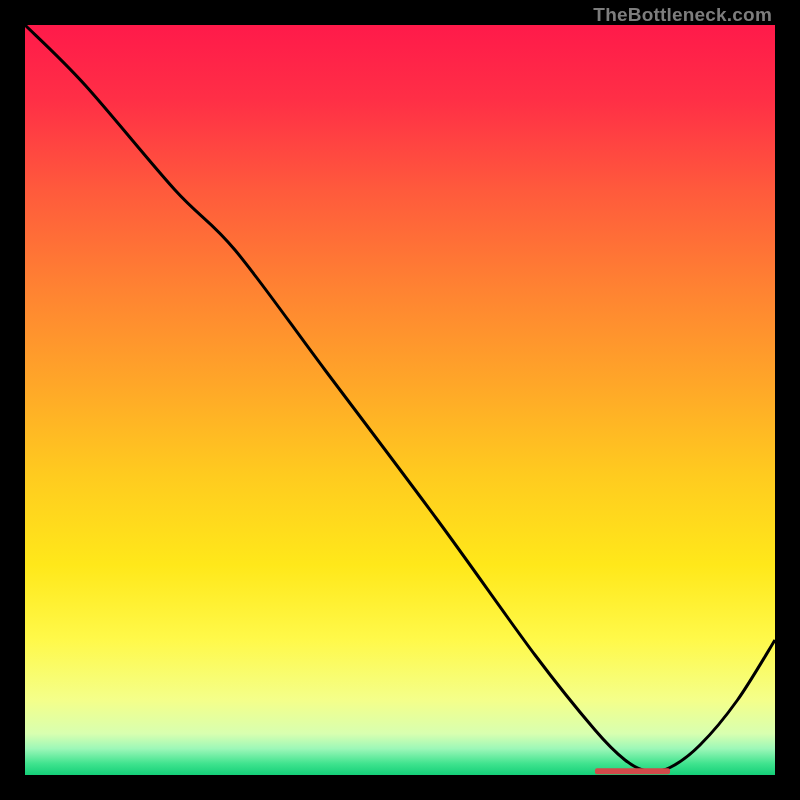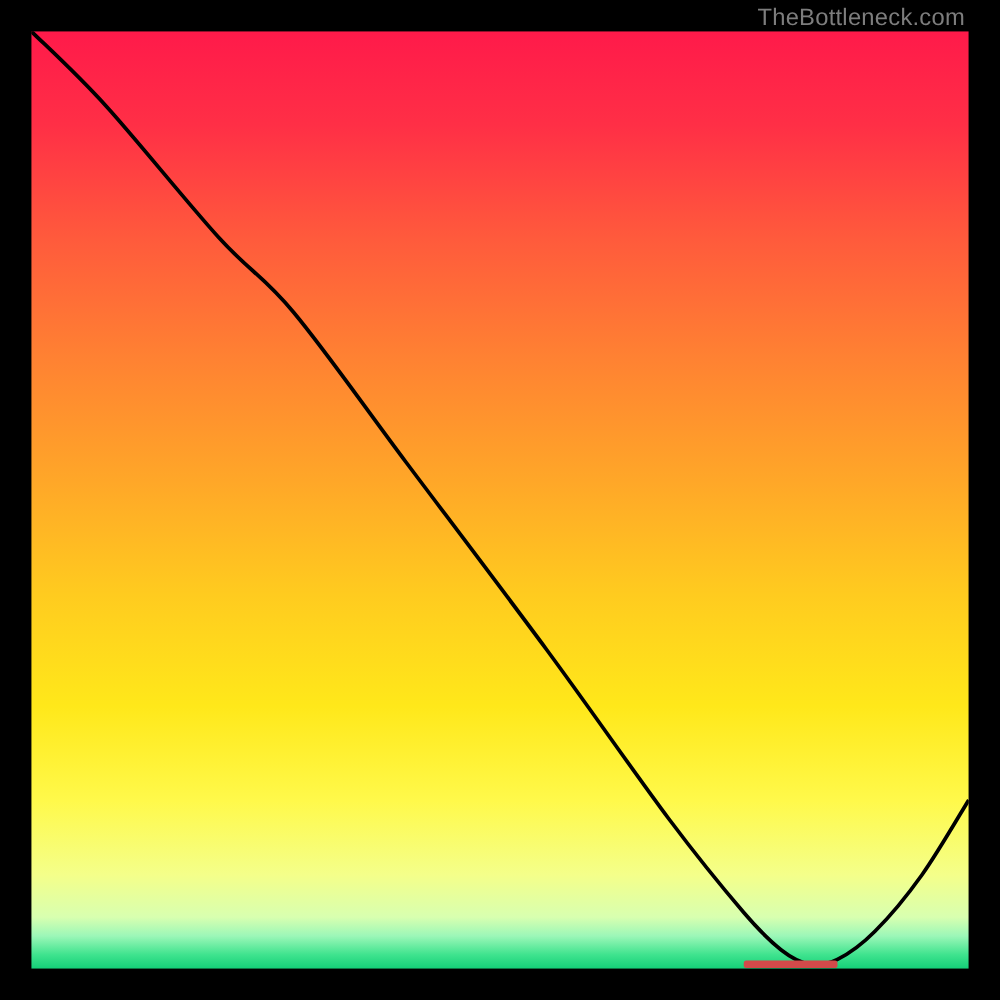--- a/index.html
+++ b/index.html
@@ -26,21 +26,21 @@
     left: 25px;
     width: 750px;
     height: 750px;
   }
   .watermark {
     position: absolute;
     top: 4px;
     right: 28px;
     color: #7d7d7d;
     font-size: 19px;
-    font-weight: 400;
+    font-weight: 700;
     letter-spacing: 0.2px;
   }
   svg {
     display: block;
   }
 </style>
 </head>
 <body>
 <div class="frame">
 

